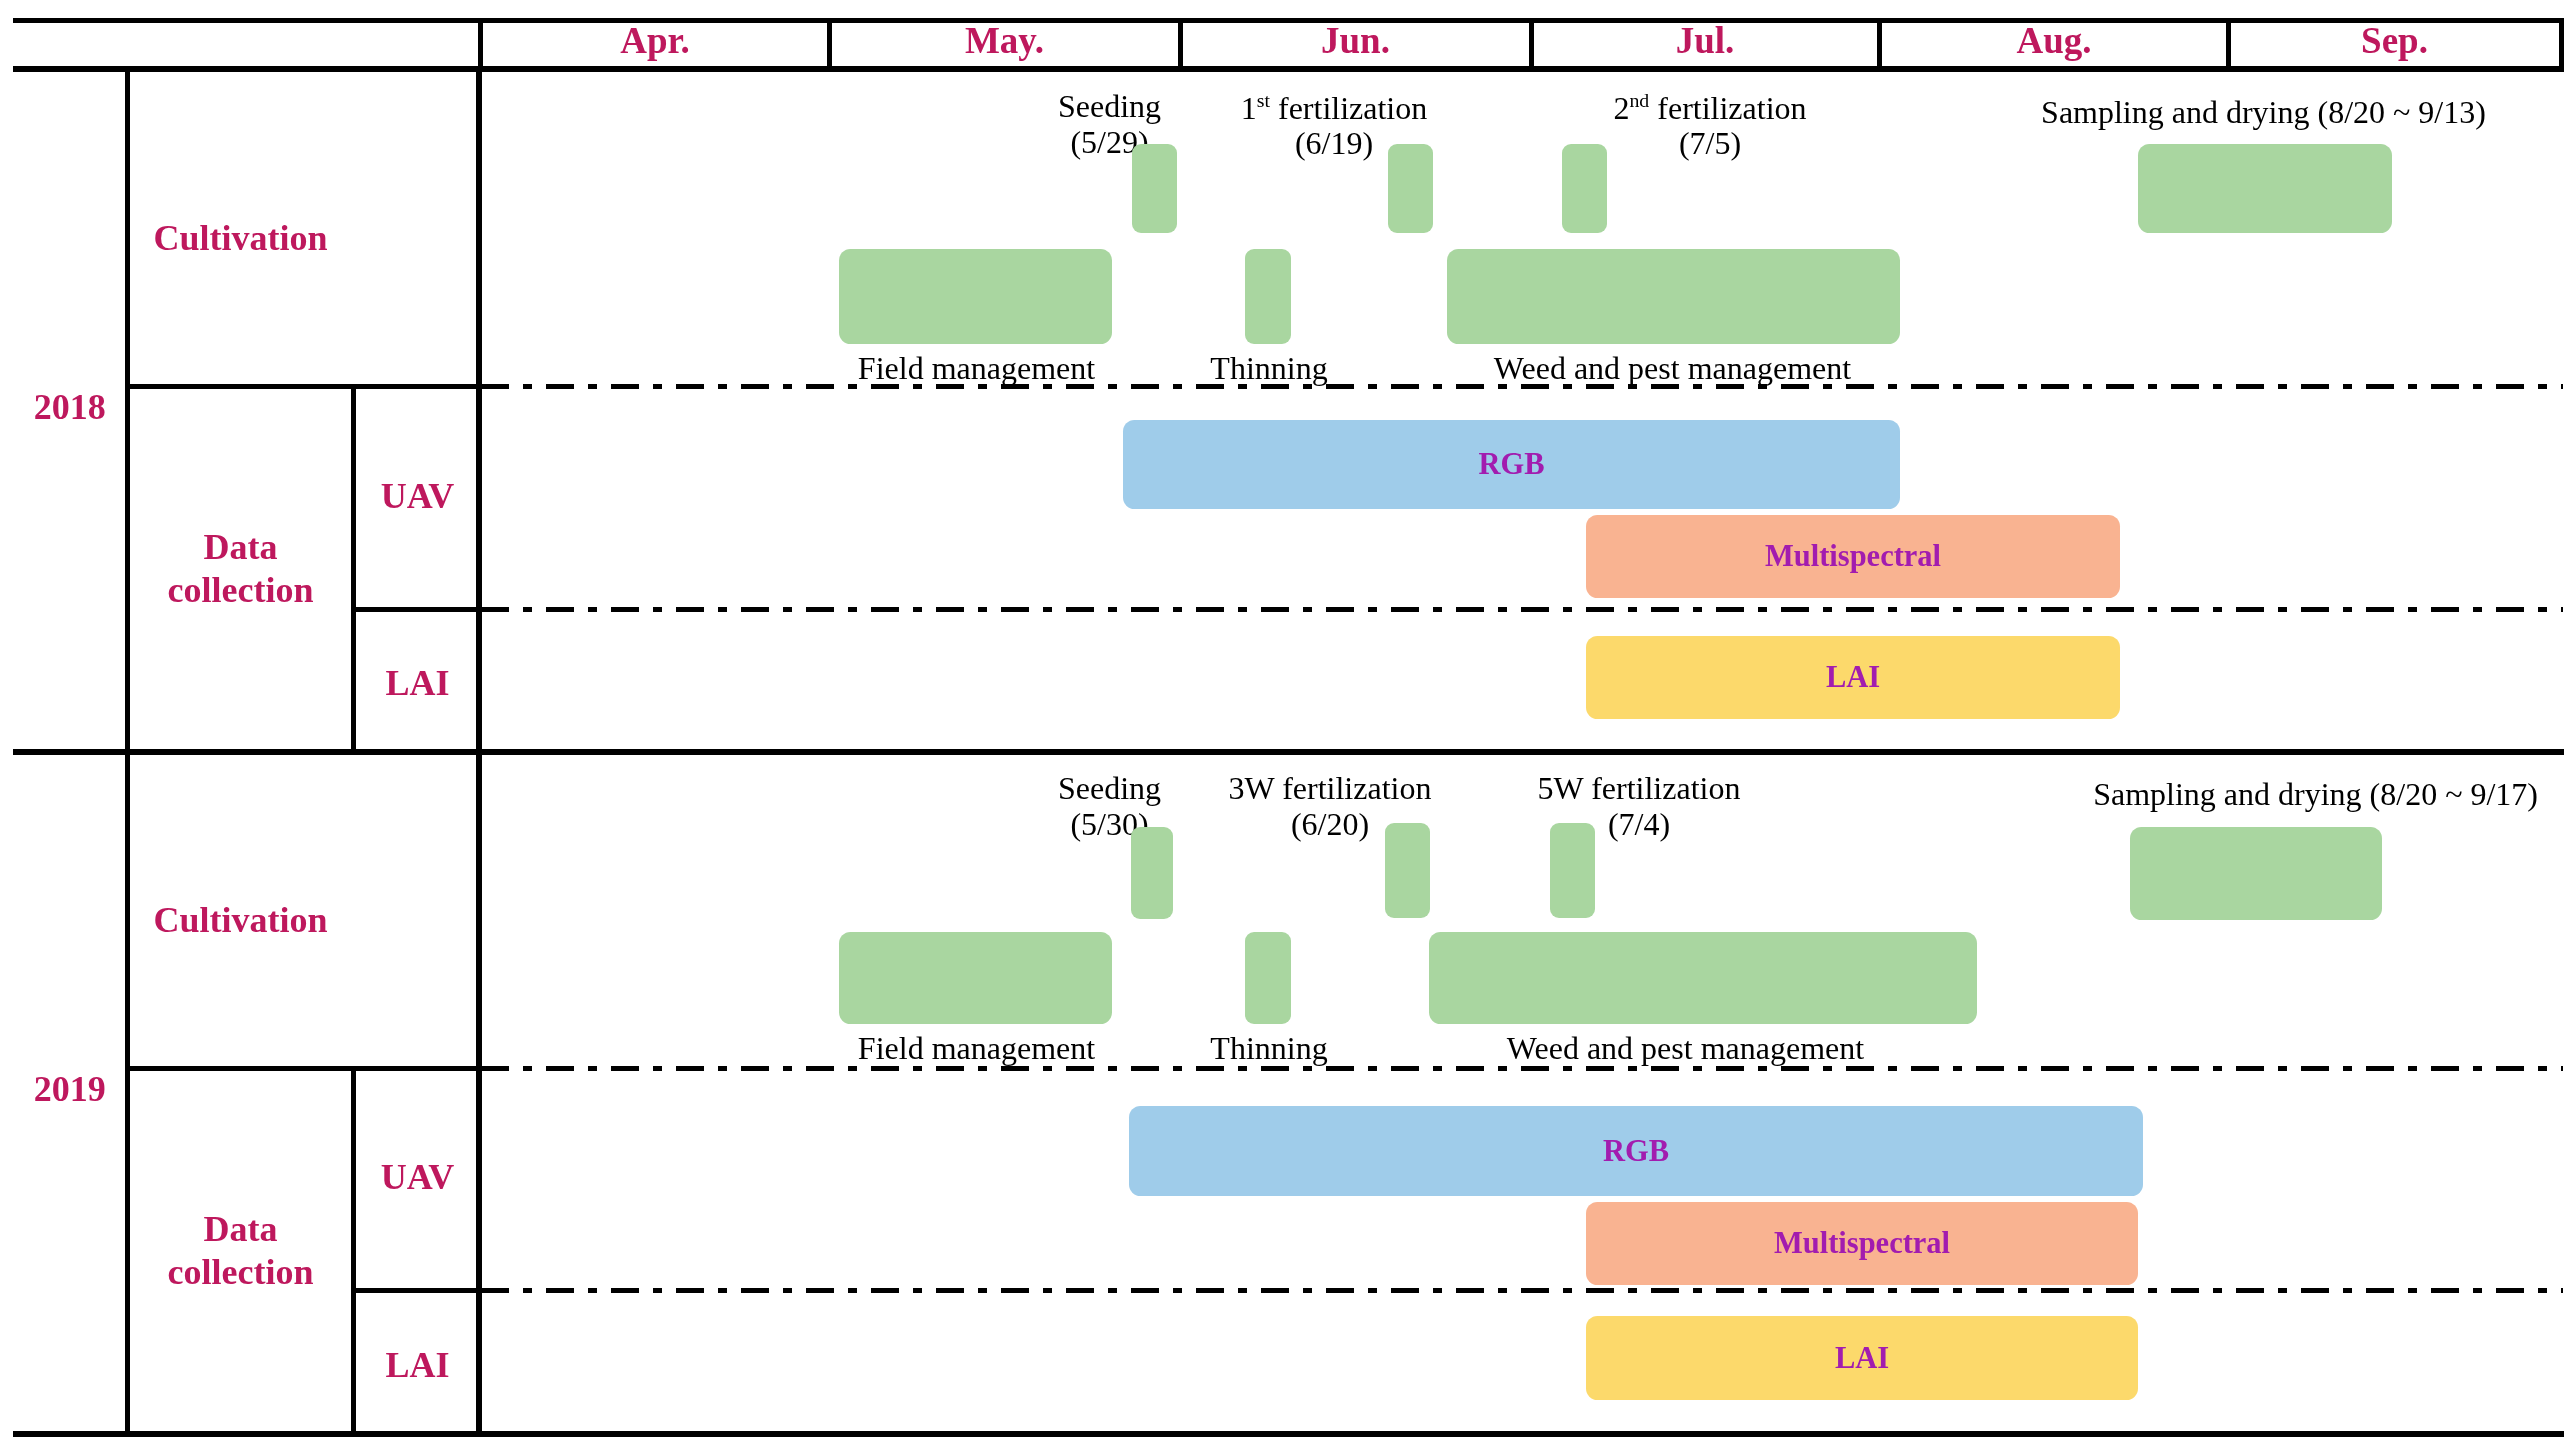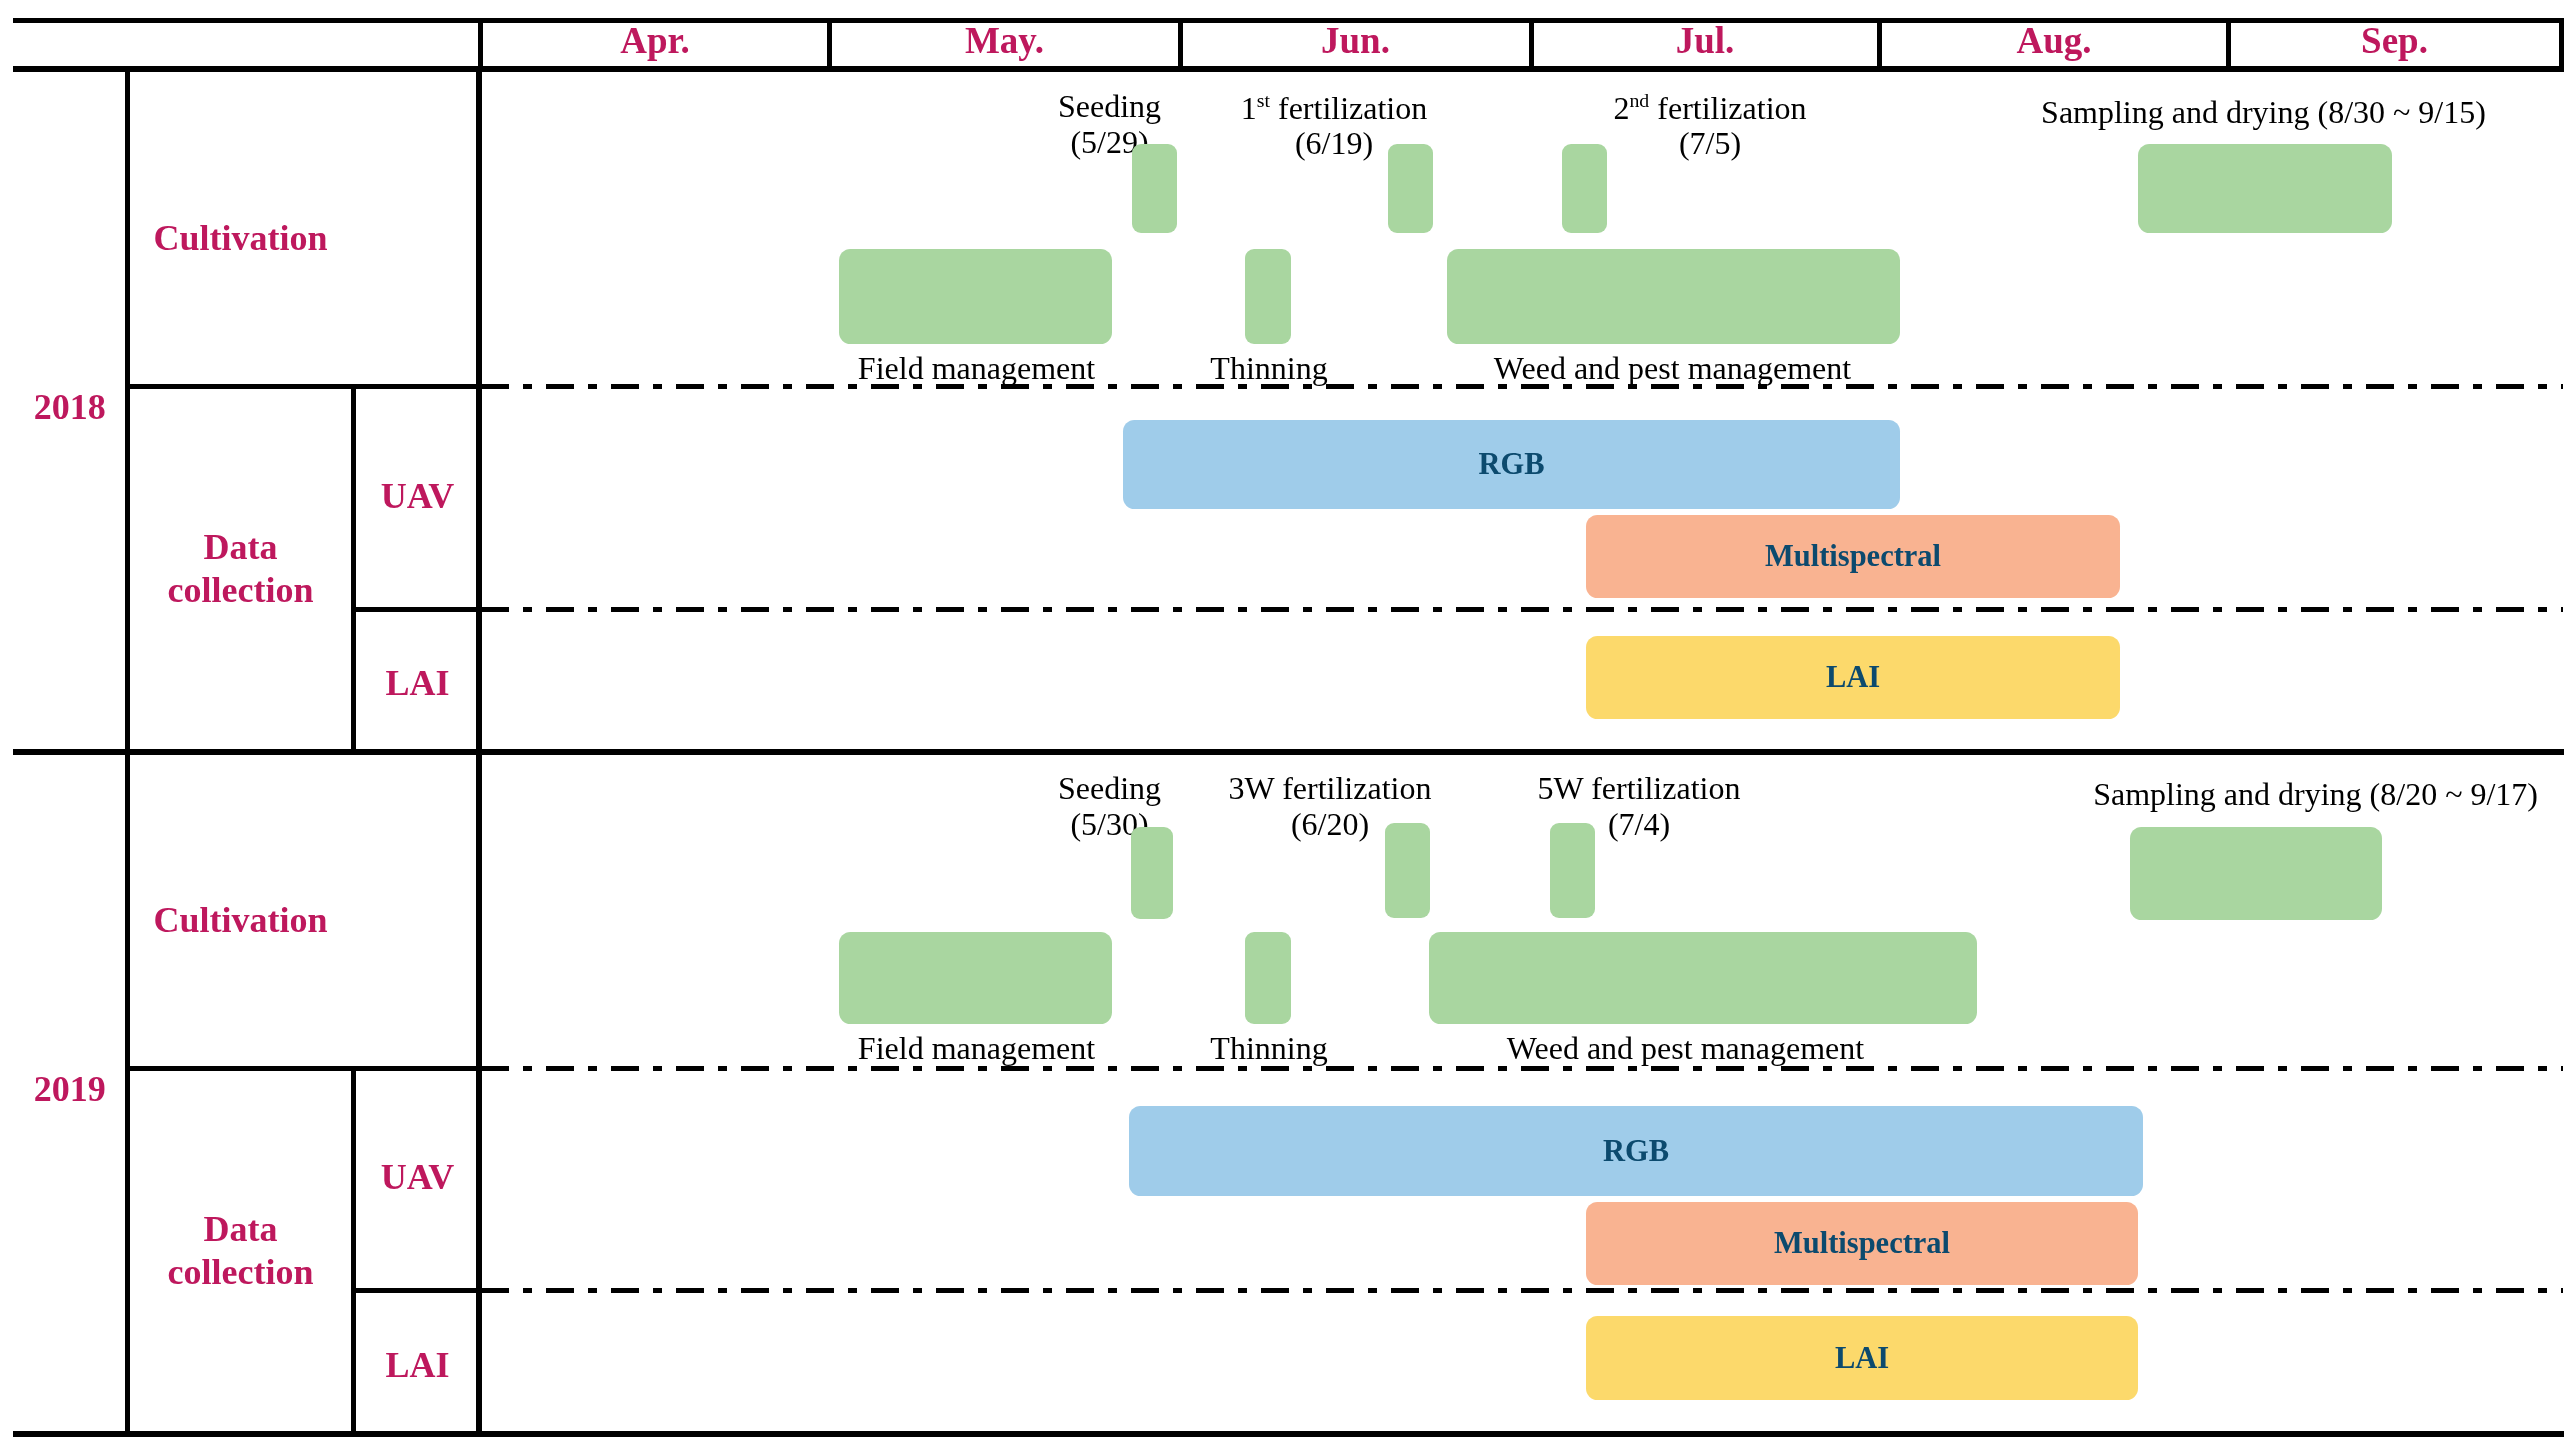--- a/index.html
+++ b/index.html
@@ -13,21 +13,21 @@
   
   .cell{position:absolute;display:flex;align-items:center;justify-content:center;
         text-align:center;font-weight:bold;color:#be185d;line-height:1.18;}
   .month{font-size:37px;}
   .yearlbl{font-size:36px;}
   .catlbl{font-size:36px;}
   .sublbl{font-size:36px;}
 
   
   .bar{position:absolute;border-radius:11.4px;display:flex;align-items:center;
-       justify-content:center;font-size:30.5px;font-weight:bold;color:#0c4a6e;}
+       justify-content:center;font-size:30.5px;font-weight:bold;color:#a21caf;}
   .bar.narrow{border-radius:9px;}
 
   
   .anno{position:absolute;text-align:center;font-size:32px;font-weight:normal;
         color:#000;line-height:1.12;white-space:nowrap;}
   .anno sup{font-size:0.62em;vertical-align:super;}
 </style>
 </head>
 <body>
 
@@ -81,21 +81,21 @@
   <div class="anno" style="left:1194px;top:89px;width:280px;">
     <div><span>1</span><sup>st</sup><span> fertilization</span></div>
     <div>(6/19)</div>
   </div>
 
   <div class="anno" style="left:1570px;top:89px;width:280px;">
     <div><span>2</span><sup>nd</sup><span> fertilization</span></div>
     <div>(7/5)</div>
   </div>
 
-  <div class="anno" style="left:1990px;top:95px;width:547px;text-align:center;">Sampling and drying (8/30 ~ 9/15)</div>
+  <div class="anno" style="left:1990px;top:95px;width:547px;text-align:center;">Sampling and drying (8/20 ~ 9/13)</div>
 
   <div class="bar narrow" style="left:1132px;top:144px;width:45px;height:89px;background:#A9D6A0;"></div>
   <div class="bar narrow" style="left:1388px;top:144px;width:45px;height:89px;background:#A9D6A0;"></div>
   <div class="bar narrow" style="left:1562px;top:144px;width:45px;height:89px;background:#A9D6A0;"></div>
   <div class="bar" style="left:2138px;top:144px;width:254px;height:89px;background:#A9D6A0;"></div>
 
   <div class="bar" style="left:839px;top:249px;width:273px;height:95px;background:#A9D6A0;"></div>
   <div class="bar narrow" style="left:1245px;top:249px;width:46px;height:95px;background:#A9D6A0;"></div>
   <div class="bar" style="left:1447px;top:249px;width:453px;height:95px;background:#A9D6A0;"></div>
 

